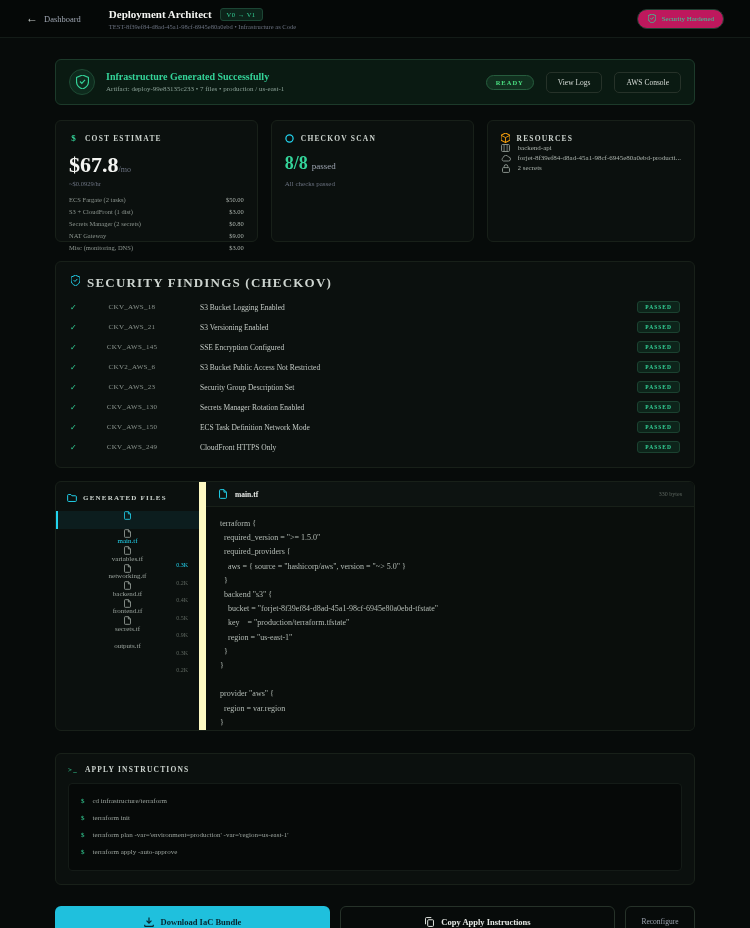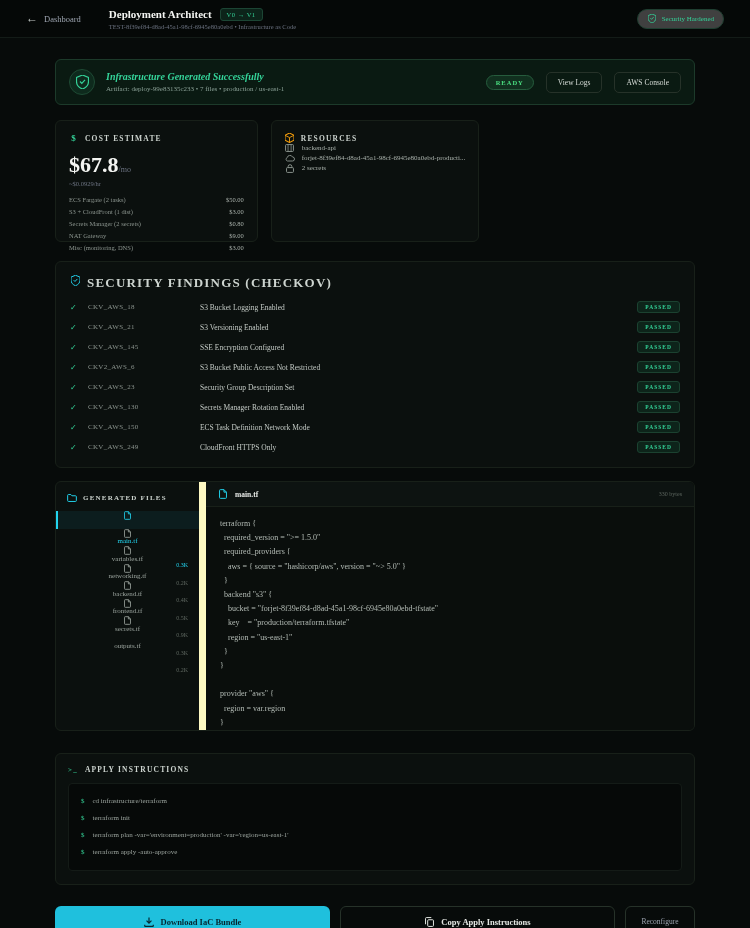--- a/index.html
+++ b/index.html
@@ -12,30 +12,30 @@
   .back { display:flex; align-items:center; gap:6px; color:#9ca3af; font-size:8.5px; cursor:pointer; }
   .back .arrow { font-size:12px; color:#c4cac6; }
   .titleblock { margin-left:28px; }
   .titlerow { display:flex; align-items:center; gap:8px; }
   .apptitle { font-size:11px; font-weight:bold; color:#f3f4f1; }
   .verbadge { font-size:6.5px; color:#34d399; background:#0c241a; border:1px solid #1c4534;
     border-radius:3px; padding:2px 6px; letter-spacing:.5px; }
   .subtitle { font-size:6.5px; color:#6b7280; margin-top:2px; }
   .spacer { flex:1; }
   .hardened { display:flex; align-items:center; gap:5px; font-size:7px; color:#34d399;
-    border:1px solid #1f3f31; background:#404040; border-radius:10px; padding:4px 9px; }
+    border:1px solid #1f3f31; background:#be185d; border-radius:10px; padding:4px 9px; }
 
   .content { padding:0 55px; }
 
   
   .banner { margin-top:21px; background:#0a1a12; border:1px solid #1c3a2a; border-radius:6px;
     padding:9px 13px; display:flex; align-items:center; gap:11px; }
   .shieldwrap { width:26px; height:26px; border-radius:50%; background:#0e2a1d;
     border:1px solid #1e4a34; display:flex; align-items:center; justify-content:center; }
-  .banner-title { font-size:10px; font-weight:bold; color:#34d399;font-style:italic; }
+  .banner-title { font-size:10px; font-weight:bold; color:#34d399; }
   .banner-sub { font-size:7px; color:#8aa096; margin-top:3px; }
   .banner-actions { display:flex; align-items:center; gap:12px; }
   .ready { font-size:6.5px; font-weight:bold; letter-spacing:1px; color:#4ade80;
     background:#11301f; border:1px solid #265c3d; border-radius:9px; padding:3px 9px; }
   .ghostbtn { font-size:7.5px; color:#d7ddd8; background:transparent; border:1px solid #263229;
     border-radius:5px; padding:5px 11px; cursor:pointer; font-family:inherit; }
 
   
   .cards { margin-top:15px; display:grid; grid-template-columns:1fr 1fr 1fr; gap:13px; }
   .card { background:#0b100e; border:1px solid #182019; border-radius:6px; padding:12px 13px; height:122px; }
@@ -58,21 +58,21 @@
   .resrow .rtext { overflow:hidden; text-overflow:ellipsis; }
 
   
   .findings { margin-top:19px; background:#0b100e; border:1px solid #182019; border-radius:6px;
     padding:13px 14px 10px; }
   .findings-head { display:flex; align-items:flex-start; gap:7px; font-size:13px; font-weight:bold;
     letter-spacing:1.2px; color:#cdd4cf; margin-bottom:6px; }
   .frow { display:grid; grid-template-columns:18px 88px 1fr auto; align-items:center;
     height:20px; }
   .fcheck { color:#34d399; font-size:8px; }
-  .fcode { font-size:7px; color:#8b948e; letter-spacing:.3px; }
+  .fcode { font-size:7px; color:#8b948e; letter-spacing:.3px;text-align:center; }
   .fdesc { font-size:7.5px; color:#c3cac5; padding-left:24px; }
   .fbadge { font-size:5.5px; font-weight:bold; letter-spacing:1px; color:#34d399;
     background:#0d241a; border:1px solid #1b4230; border-radius:3px; padding:2px 7px; }
 
   
   .workspace { margin-top:13px; display:grid; grid-template-columns:150px 1fr;
     border:1px solid #182019; border-radius:6px; overflow:hidden; height:250px; background:#0b100e; }
   .filepane { border-right:7px solid #fef9c3; padding:9px 0; }
   .filehead { display:flex; align-items:center; gap:6px; font-size:7px; font-weight:bold;
     letter-spacing:1.2px; color:#cdd4cf; padding:2px 11px 8px; }
@@ -190,20 +190,32 @@
     <span class="cv">$9.00</span>
   </div>
 
   <div class="costrow">
     <span>Misc (monitoring, DNS)</span>
     <span class="cv">$3.00</span>
   </div>
 </div>
     </div>
 
+    <div class="card">
+      <div class="card-head">
+        <span class="ic">
+          <svg width="9" height="9" viewBox="0 0 10 10">
+              <circle cx="5" cy="5" r="4" fill="none" stroke="#22d3ee" stroke-width="1.4"></circle>
+            </svg>
+        </span>
+        <span>CHECKOV SCAN</span>
+      </div>
+      <div class="score"><span>8/8</span><span class="suf">passed</span></div>
+      <div class="scorenote">All checks passed</div>
+    </div>
 
     <div class="card">
       <div class="card-head">
         <span class="ic">
           <svg width="9" height="10" viewBox="0 0 10 11">
               <path d="M5 0l5 2.5v5.5l-5 2.5-5-2.5v-5.5z" fill="none" stroke="#f59e0b" stroke-width="1.2"></path>
               <path d="M0 2.5l5 2.5 5-2.5M5 5v5.5" fill="none" stroke="#f59e0b" stroke-width="1"></path>
             </svg>
         </span>
         <span>RESOURCES</span>

